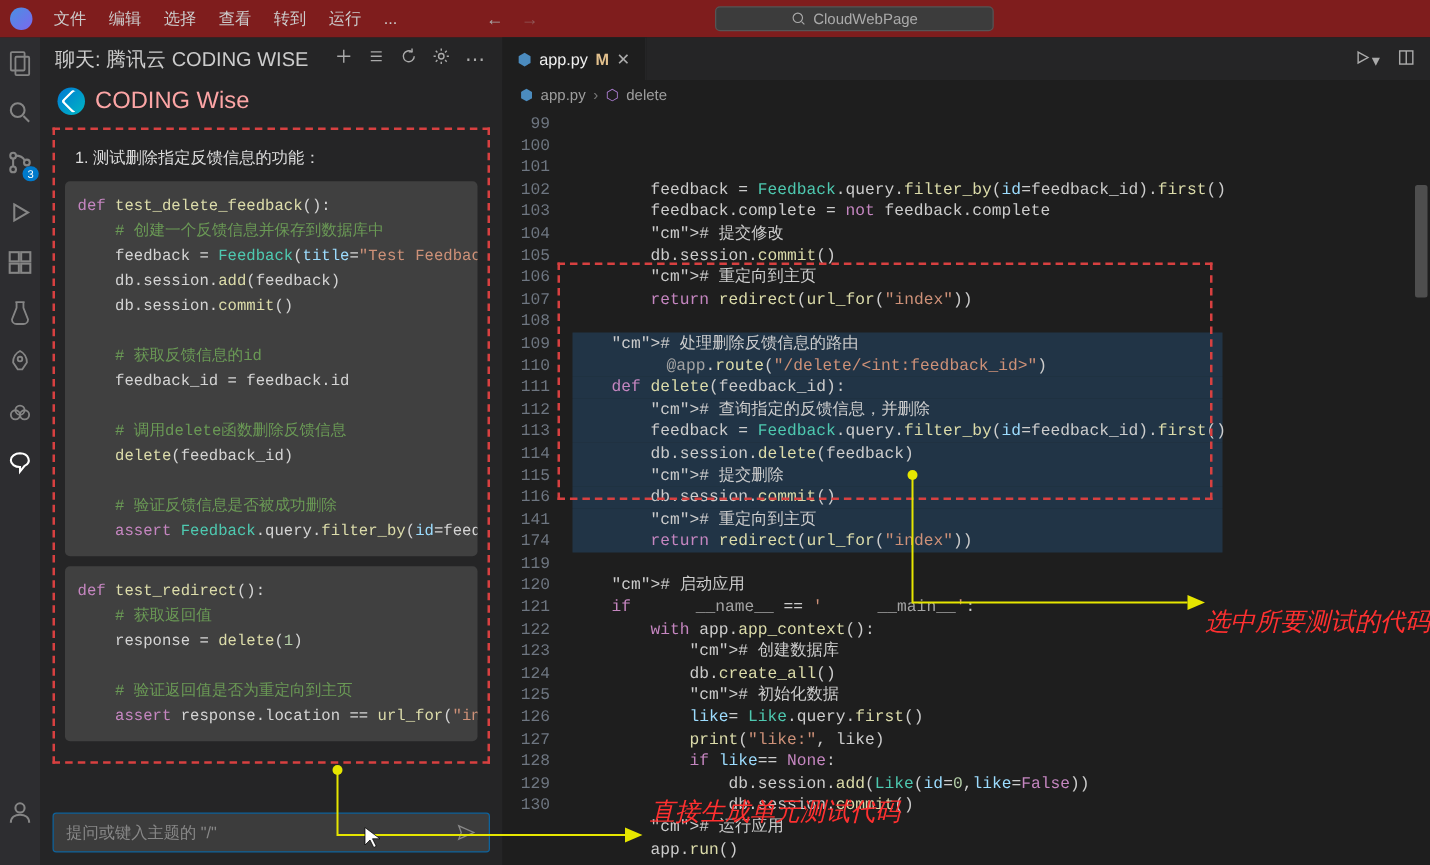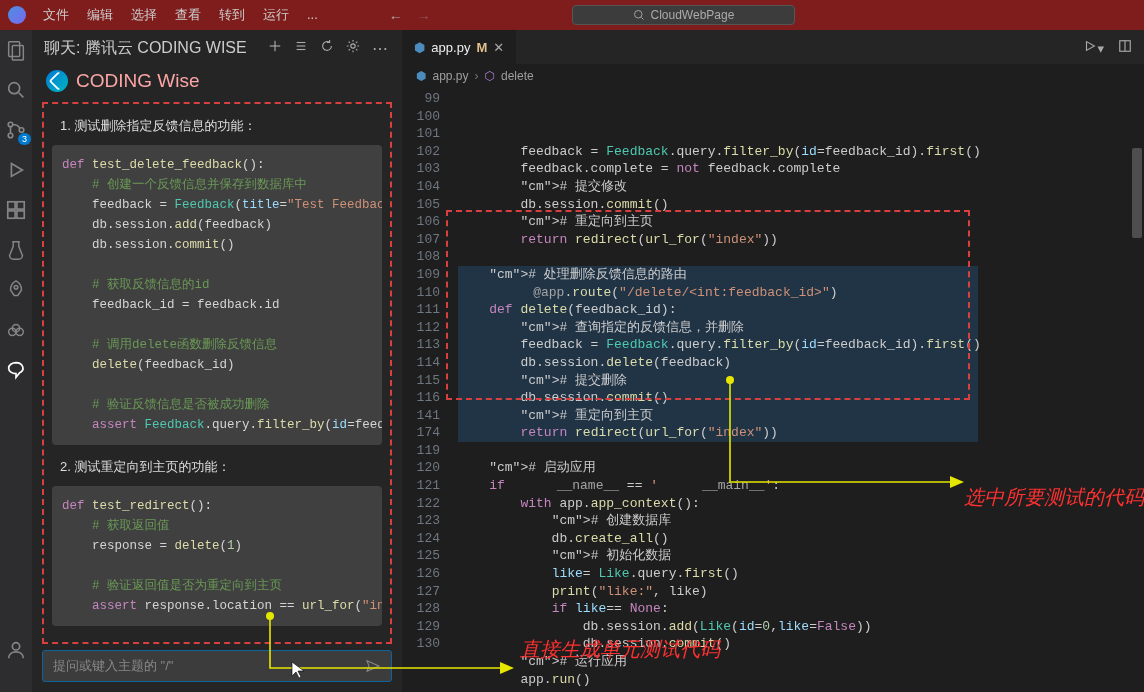--- a/index.html
+++ b/index.html
@@ -223,21 +223,20 @@
     db.session.<span class="fn">commit</span>()
 
     <span class="cm"># 获取反馈信息的id</span>
     feedback_id = feedback.id
 
     <span class="cm"># 调用delete函数删除反馈信息</span>
     <span class="fn">delete</span>(feedback_id)
 
     <span class="cm"># 验证反馈信息是否被成功删除</span>
     <span class="kw">assert</span> <span class="cls">Feedback</span>.query.<span class="fn">filter_by</span>(<span class="nm">id</span>=feedbac</div>
-      <div class="chat-text">2. 测试重定向到主页的功能：</div>
       <div class="snippet"><span class="kw">def</span> <span class="fn">test_redirect</span>():
     <span class="cm"># 获取返回值</span>
     response = <span class="fn">delete</span>(<span class="num">1</span>)
 
     <span class="cm"># 验证返回值是否为重定向到主页</span>
     <span class="kw">assert</span> response.location == <span class="fn">url_for</span>(<span class="st">"inde</span></div>
     </div>
   </div>
 
   <div class="input-row">

